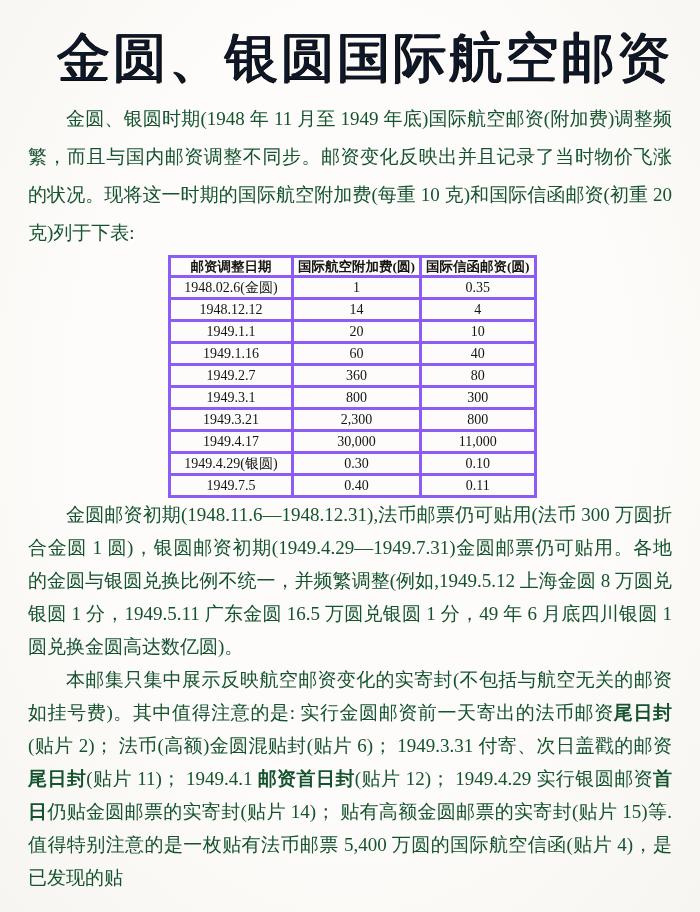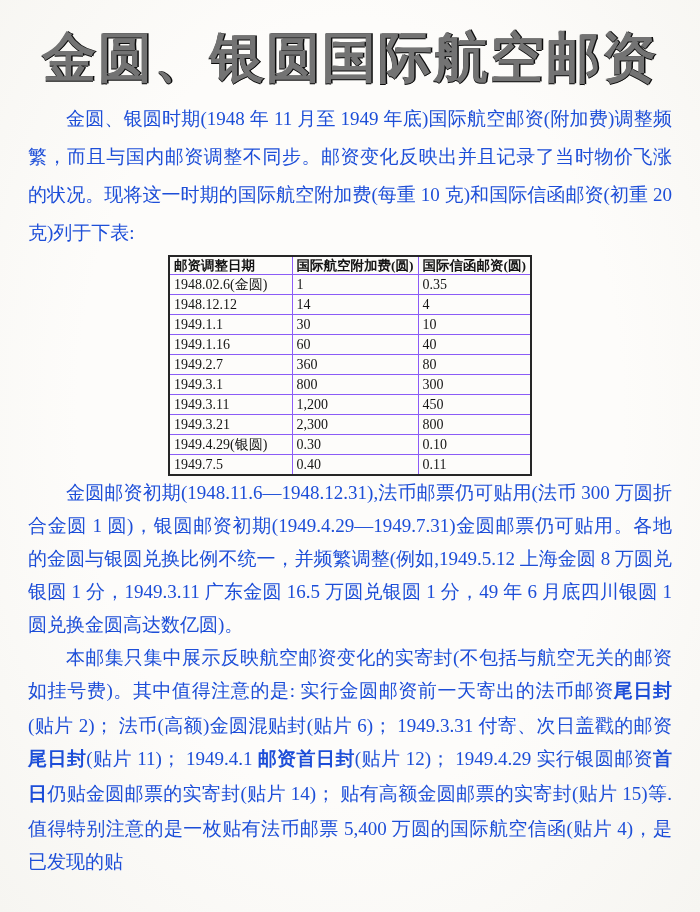--- a/index.html
+++ b/index.html
@@ -15,50 +15,50 @@
     color: #1f1f1f;
   }
   .page {
     width: 700px;
     height: 912px;
     padding: 0 28px;
     box-sizing: border-box;
   }
   .title {
     margin: 16px 0 0 0;
-    text-align: center;
+    text-align: right;
     font-size: 54px;
     line-height: 84px;
-    font-weight: bold;
+    font-weight: normal;
     letter-spacing: 2px;
-    color: #737373;
+    color: #0f172a;
     text-shadow: 1.5px 0 0 #0d0d0d, 0 1px 0 #0d0d0d;
     white-space: nowrap;
   }
   p.body {
     margin: 0;
     font-size: 19px;
     text-align: justify;
-    color: #1d4ed8;
+    color: #14532d;
   }
   .indent { text-indent: 2em; }
   .p1 { margin-top: 36px; line-height: 38px; }
   .p2 { margin-top: 12px; line-height: 33px; }
   .p3 { margin-top: 0; line-height: 33px; }
-  .b  { font-weight: bold; font-family: Liberation Mono, monospace; }
+  .b  { font-weight: bold; }
   table.rates {
     border-collapse: collapse;
     margin: 3px 0 0 140px;
     font-size: 14px;
     color: #141414;
     border: 2px solid #262626;
   }
   table.rates th, table.rates td {
-    border: 1px solid #8b5cf6;
-    text-align: left;
+    border: 3px solid #8b5cf6;
+    text-align: center;
     padding: 0 4px;
     height: 19px;
     line-height: 19px;
     white-space: nowrap;
   }
   table.rates th {
     font-weight: bold;
     font-size: 13.5px;
     height: 17px;
     line-height: 17px;
@@ -95,58 +95,58 @@
           <td>1</td>
           <td>0.35</td>
         </tr>
         <tr>
           <td>1948.12.12</td>
           <td>14</td>
           <td>4</td>
         </tr>
         <tr>
           <td>1949.1.1</td>
-          <td>30</td>
+          <td>20</td>
           <td>10</td>
         </tr>
         <tr>
           <td>1949.1.16</td>
           <td>60</td>
           <td>40</td>
         </tr>
         <tr>
           <td>1949.2.7</td>
           <td>360</td>
           <td>80</td>
         </tr>
         <tr>
           <td>1949.3.1</td>
           <td>800</td>
           <td>300</td>
         </tr>
         <tr>
-          <td>1949.3.11</td>
-          <td>1,200</td>
-          <td>450</td>
-        </tr>
-        <tr>
           <td>1949.3.21</td>
           <td>2,300</td>
           <td>800</td>
+        </tr>
+        <tr>
+          <td>1949.4.17</td>
+          <td>30,000</td>
+          <td>11,000</td>
         </tr>
         <tr>
           <td>1949.4.29(银圆)</td>
           <td>0.30</td>
           <td>0.10</td>
         </tr>
         <tr>
           <td>1949.7.5</td>
           <td>0.40</td>
           <td>0.11</td>
         </tr>
       </tbody>
   </table>
 
-  <p class="body p2 indent">金圆邮资初期(1948.11.6—1948.12.31),法币邮票仍可贴用(法币 300 万圆折合金圆 1 圆)，银圆邮资初期(1949.4.29—1949.7.31)金圆邮票仍可贴用。各地的金圆与银圆兑换比例不统一，并频繁调整(例如,1949.5.12 上海金圆 8 万圆兑银圆 1 分，1949.3.11 广东金圆 16.5 万圆兑银圆 1 分，49 年 6 月底四川银圆 1 圆兑换金圆高达数亿圆)。</p>
+  <p class="body p2 indent">金圆邮资初期(1948.11.6—1948.12.31),法币邮票仍可贴用(法币 300 万圆折合金圆 1 圆)，银圆邮资初期(1949.4.29—1949.7.31)金圆邮票仍可贴用。各地的金圆与银圆兑换比例不统一，并频繁调整(例如,1949.5.12 上海金圆 8 万圆兑银圆 1 分，1949.5.11 广东金圆 16.5 万圆兑银圆 1 分，49 年 6 月底四川银圆 1 圆兑换金圆高达数亿圆)。</p>
 
   <p class="body p3 indent"><span>本邮集只集中展示反映航空邮资变化的实寄封(不包括与航空无关的邮资如挂号费)。其中值得注意的是: 实行金圆邮资前一天寄出的法币邮资</span><span class="b">尾日封</span><span>(贴片 2)； 法币(高额)金圆混贴封(贴片 6)； 1949.3.31 付寄、次日盖戳的邮资</span><span class="b">尾日封</span><span>(贴片 11)； 1949.4.1 </span><span class="b">邮资首日封</span><span>(贴片 12)； 1949.4.29 实行银圆邮资</span><span class="b">首日</span><span>仍贴金圆邮票的实寄封(贴片 14)； 贴有高额金圆邮票的实寄封(贴片 15)等. 值得特别注意的是一枚贴有法币邮票 5,400 万圆的国际航空信函(贴片 4)，是已发现的贴</span></p>
 
 </div>
 
 </body></html>

